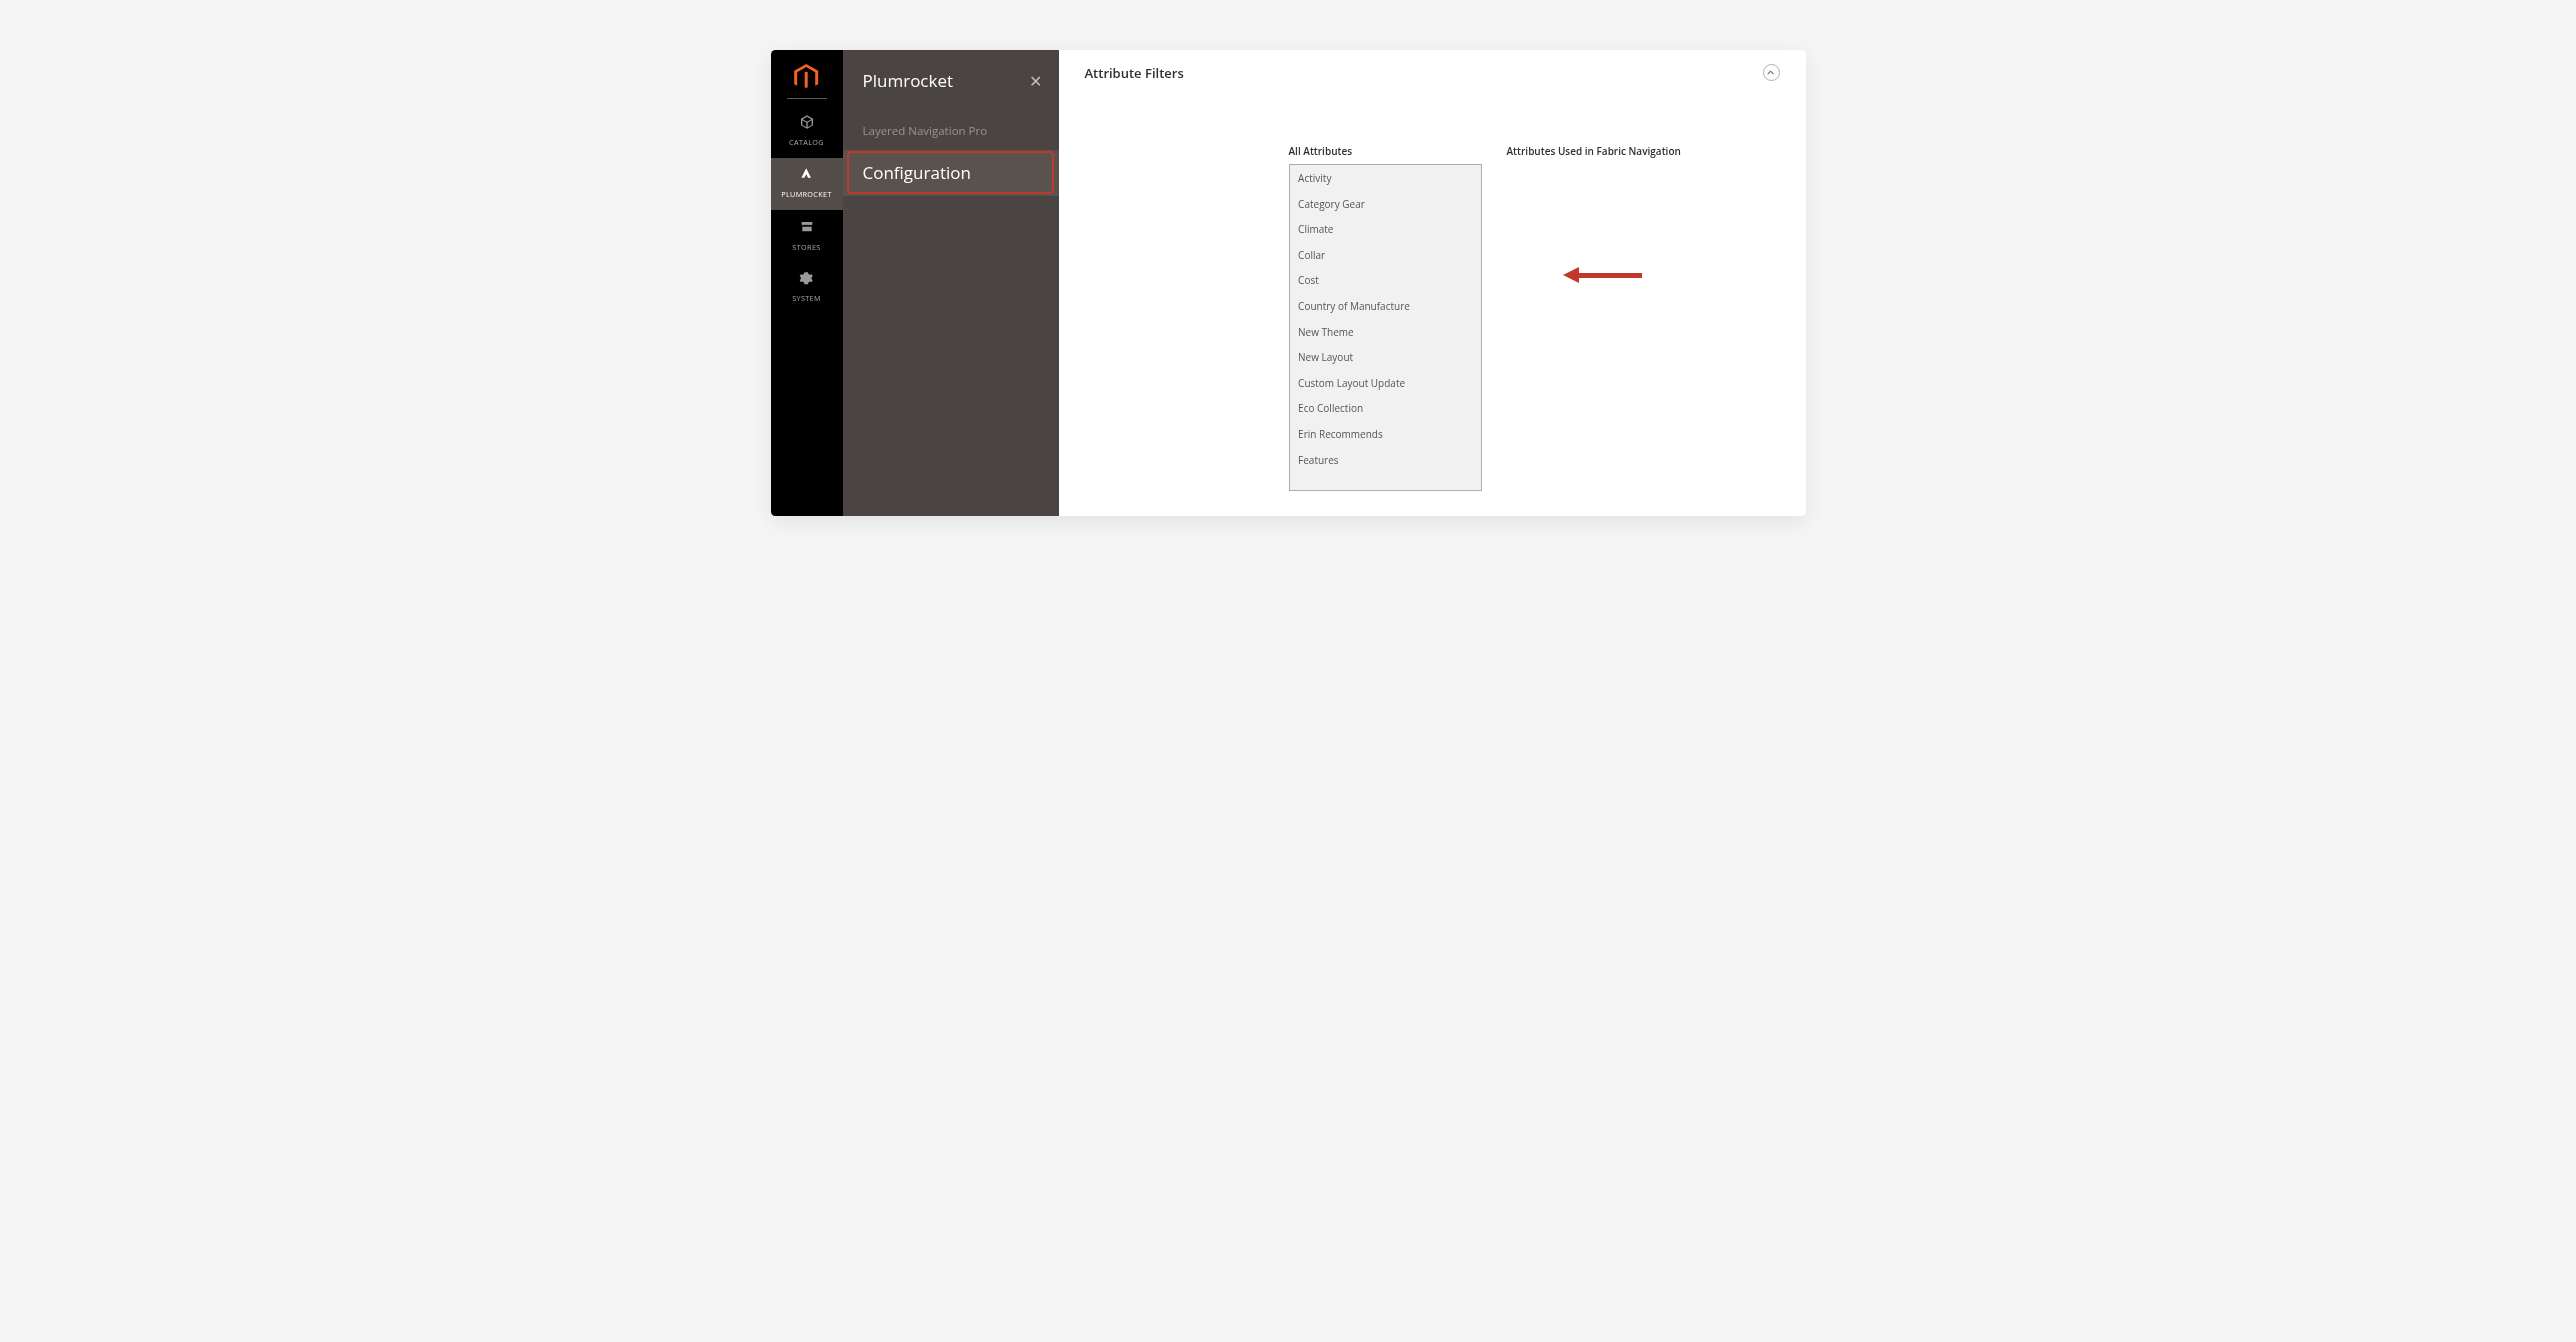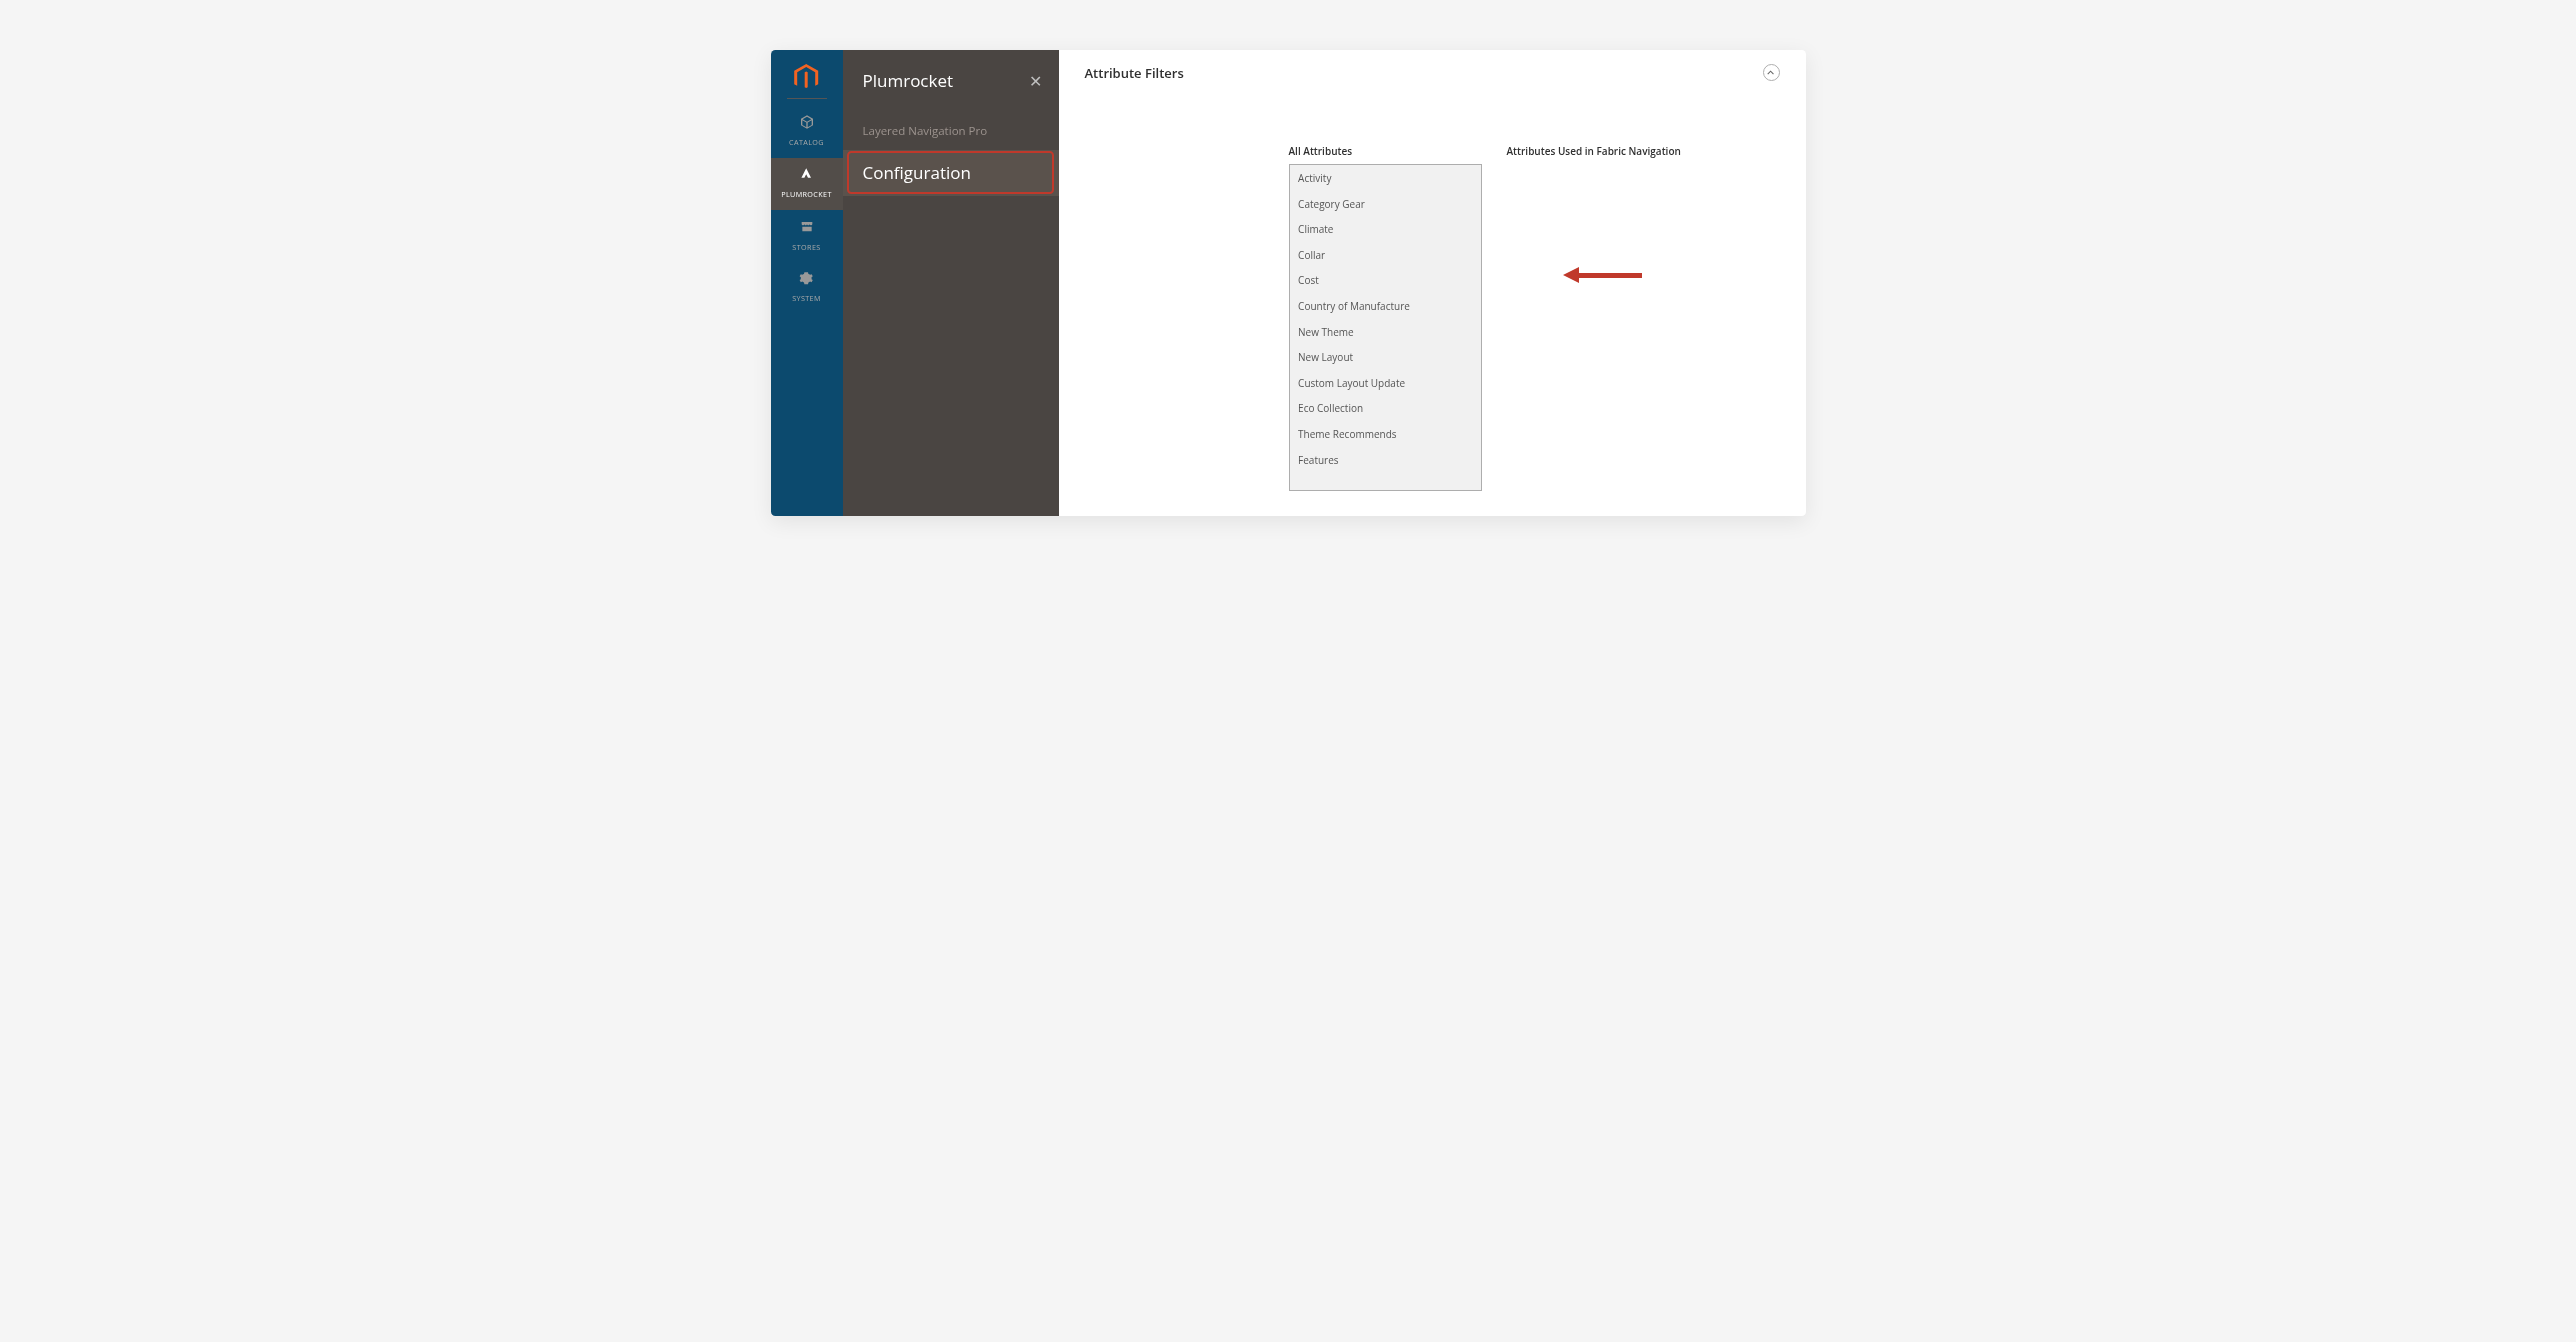--- a/index.html
+++ b/index.html
@@ -1,20 +1,20 @@
 <!DOCTYPE html>
 <html style="font-size:11.5px"><head>
 <meta charset="utf-8">
 <style>
 * { margin:0; padding:0; box-sizing:border-box; font-family:'Open Sans',Arial,sans-serif; }
 body { background:#f5f5f5; min-height:100vh; padding:50px; }
 .app-window { width:100%; max-width:1035px; margin:0 auto; background:#fff; border-radius:4.3px; overflow:hidden; box-shadow:0 5.8px 21.6px rgba(0,0,0,.08); display:flex; height:466px; }
 
 
-.icon-rail { width:72px; background:#0c4a6e; display:flex; flex-direction:column; align-items:center; padding-top:14.4px; }
+.icon-rail { width:72px; background:#000000; display:flex; flex-direction:column; align-items:center; padding-top:14.4px; }
 .logo { width:26px; height:26px; margin-bottom:7.2px; display:flex; align-items:center; justify-content:center; }
 .rail-divider { width:40px; height:0.7px; background:#555; margin-bottom:7.2px; }
 .rail-item { width:100%; text-align:center; padding:8.6px 0 10px; cursor:pointer; color:#aaa; }
 .rail-item.active { background:#524d49; color:#fff; }
 .rail-item .rail-icon { font-size:16px; line-height:1; display:block; margin-bottom:1.4px; }
 .rail-item .rail-label { font-size:7.2px; letter-spacing:0.4px; text-transform:uppercase; }
 
 
 .flyout { width:216px; background:#4a4542; color:#e6e6e6; position:relative; padding:18.7px 0 0; }
 .flyout-title { font-size:17px; font-weight:400; padding:0 20px 20px; color:#fff; }
@@ -121,21 +121,21 @@
             <div class="opt">Activity</div>
             <div class="opt">Category Gear</div>
             <div class="opt">Climate</div>
             <div class="opt">Collar</div>
             <div class="opt">Cost</div>
             <div class="opt">Country of Manufacture</div>
             <div class="opt">New Theme</div>
             <div class="opt">New Layout</div>
             <div class="opt">Custom Layout Update</div>
             <div class="opt">Eco Collection</div>
-            <div class="opt">Theme Recommends</div>
+            <div class="opt">Erin Recommends</div>
             <div class="opt">Features</div>
           </div>
         </div>
 
         <div class="col col-wrap">
           <div class="col-label">Attributes Used in Fabric Navigation</div>
           <div class="arrow-annotation" style="left:56px; top:138px;">
             <div class="arrow-shape">
               <div class="arrow-head"></div>
                 <div class="arrow-shaft"></div>

